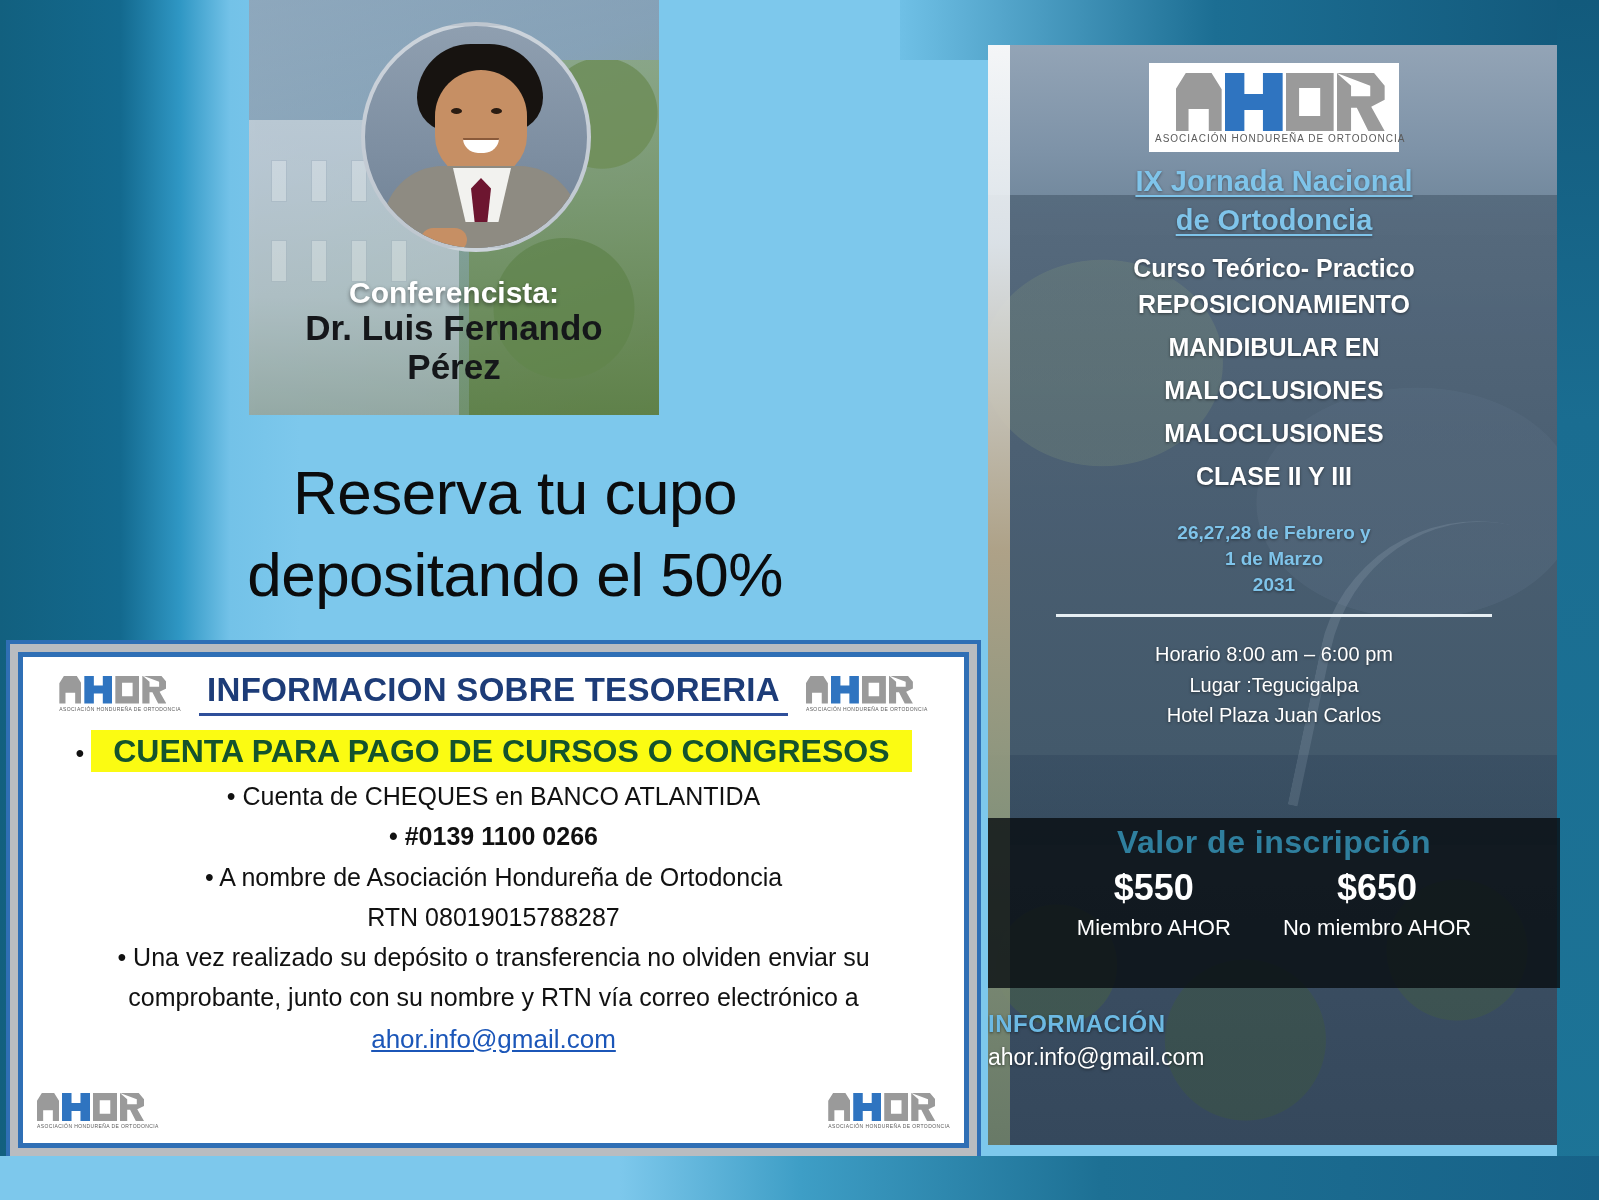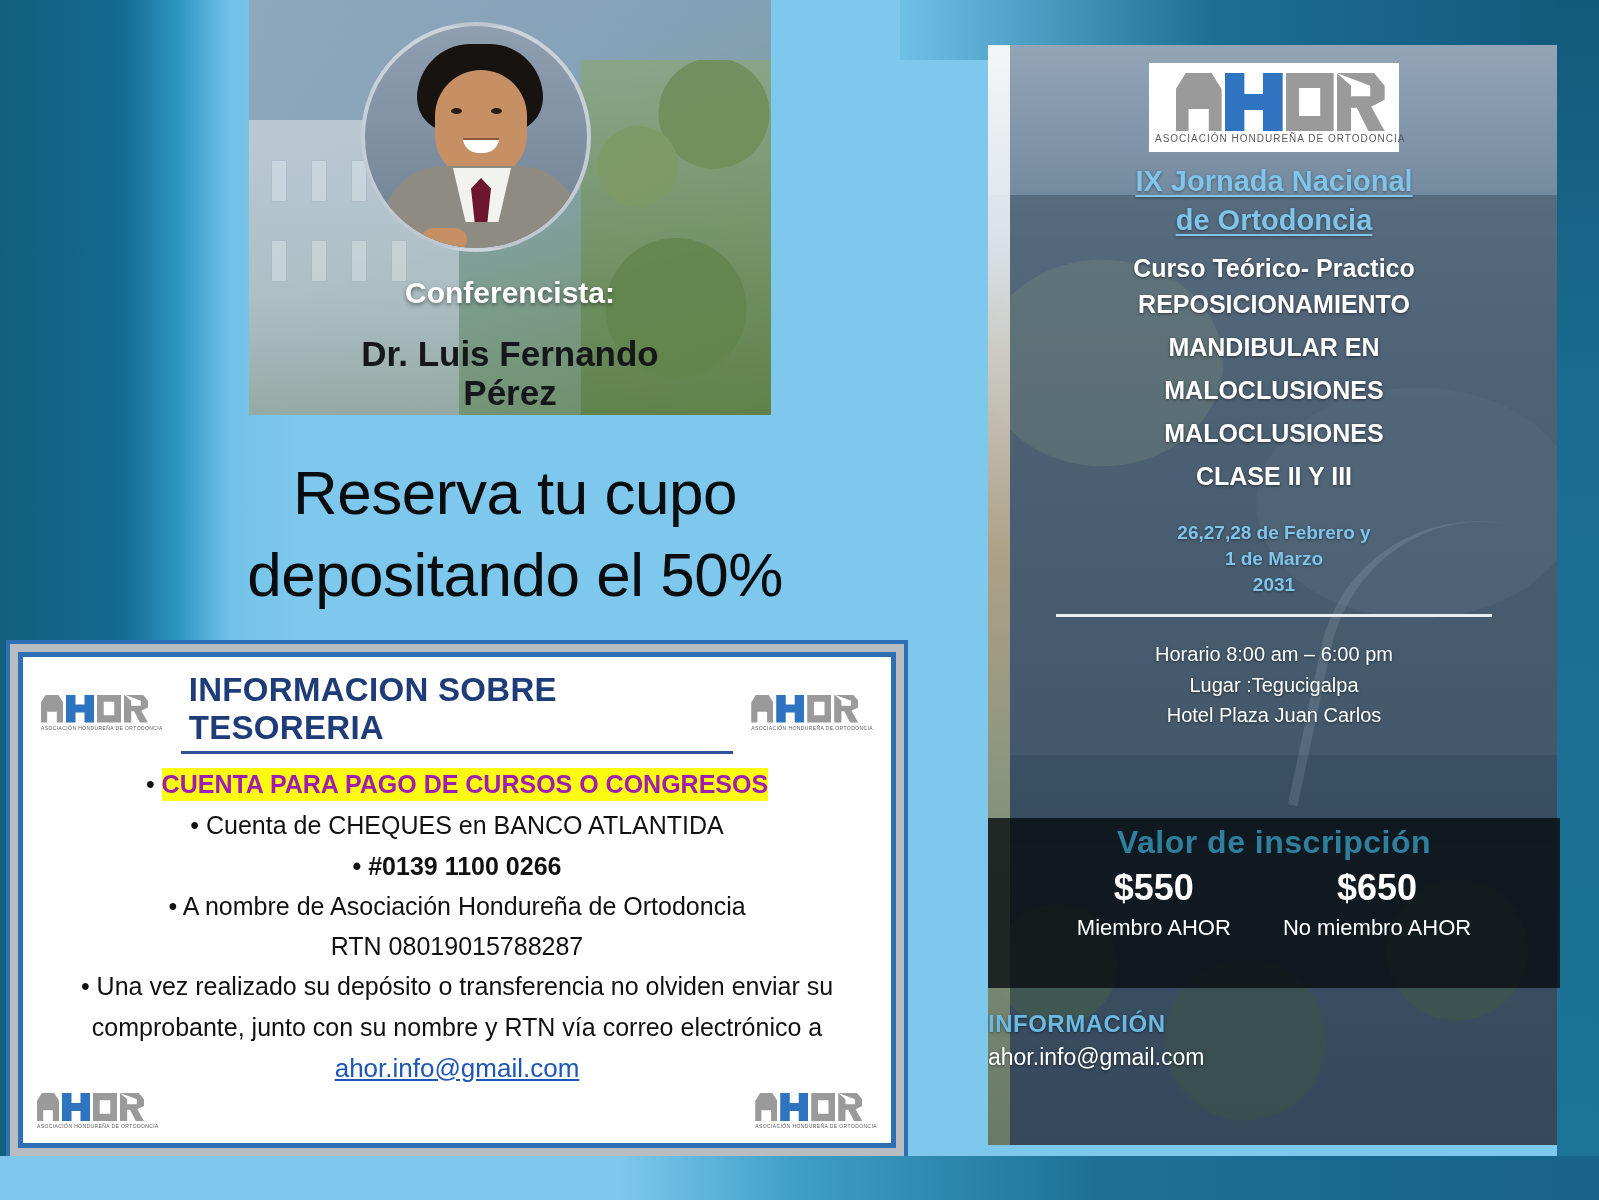--- a/index.html
+++ b/index.html
@@ -28,21 +28,21 @@
     position:absolute; left:0; right:0; bottom:0; height:44px;
     background:linear-gradient(90deg,#7dc8ec 0%,#7dc8ec 620px,#3e9ec6 800px,#1d7094 1100px,#176288 100%);
   }
   .right-band{
     position:absolute; right:0; top:0; bottom:0; width:42px;
     background:linear-gradient(180deg,#125a7c 0%,#1a6d91 35%,#1d7497 100%);
   }
 
   
   .speaker-card{
-    position:absolute; left:249px; top:0; width:522px; height:415px;
+    position:absolute; left:249px; top:0; width:410px; height:415px;
     background:
       linear-gradient(180deg, rgba(120,150,175,.45) 0%, rgba(130,160,180,.30) 45%, rgba(120,160,130,.35) 100%),
       linear-gradient(160deg,#9fb6c8 0%,#8fa9bd 30%,#7e9c8a 62%,#63804f 100%);
     overflow:hidden;
   }
   .speaker-card .bldg{
     position:absolute; left:0; top:120px; width:210px; height:295px;
     background:linear-gradient(180deg,#c9d4dc 0%,#bcc9d2 60%,#9fb0b4 100%);
     opacity:.75;
   }
@@ -82,50 +82,50 @@
     background:#8e8b82; border-radius:18px; }
   .av-hand{ position:absolute; left:56px; top:202px; width:46px; height:24px;
     background:#c68f64; border-radius:12px; }
 
   .sp-label{
     position:absolute; left:0; right:0; top:276px; text-align:center;
     font-size:30px; font-weight:bold; color:#ffffff;
     text-shadow:0 2px 4px rgba(0,0,0,.45);
   }
   .sp-name{
-    position:absolute; left:0; right:0; top:334px; text-align:center;
+    position:absolute; left:0; right:0; top:308px; text-align:center;
     font-size:35px; font-weight:bold; color:#15171a; line-height:1.12;
   }
 
   
   .headline{
     position:absolute; left:150px; top:452px; width:730px;
     font-size:62px; line-height:1.32; color:#0b0c0d; font-weight:400;
     text-align:center; letter-spacing:-.5px;
   }
 
   
   .treasury{
-    position:absolute; left:6px; top:640px; width:902px; height:520px;
+    position:absolute; left:6px; top:640px; width:975px; height:520px;
     background:#b9bcc0; border:4px solid #2f6fb5; padding:8px;
   }
   .treasury .inner{
     width:100%; height:100%;
     background:#ffffff; border:5px solid #2f6fb5;
     position:relative; padding:14px 18px 0;
   }
   .tz-head{ display:flex; align-items:center; justify-content:center; gap:18px; }
   .tz-title{
     font-size:33px; font-weight:600; color:#1d3c78; letter-spacing:.3px;
     border-bottom:3px solid #2f4f9a; padding:0 8px 4px;
   }
   .tz-body{ text-align:center; margin-top:14px; }
   .tz-body p{ font-size:25px; color:#111; margin:9px 0; line-height:1.25; }
-  .tz-hl{ background:#fbfb12; display:inline-block; padding:1px 0;
-          font-size:25px; font-weight:600; color:#a21caf; }
+  .tz-hl{ background:#fbfb12; display:inline-block; padding:1px 22px;
+          font-size:32px; font-weight:600; color:#14532d; }
   .tz-acct{ color:#7a6a2c; font-weight:600; font-size:26px; }
   .tz-mail{ color:#1b56b8; text-decoration:underline; font-size:26px; }
   .tz-foot{ position:absolute; left:14px; right:14px; bottom:14px;
             display:flex; justify-content:space-between; align-items:flex-end; }
 
   
   .ahor{ display:inline-block; }
   .ahor .glyphs{ display:flex; align-items:flex-end; gap:3px; }
   .ahor .lt{ position:relative; }
   .ahor .sub{ font-size:6px; letter-spacing:.4px; color:#5a5a5a;

